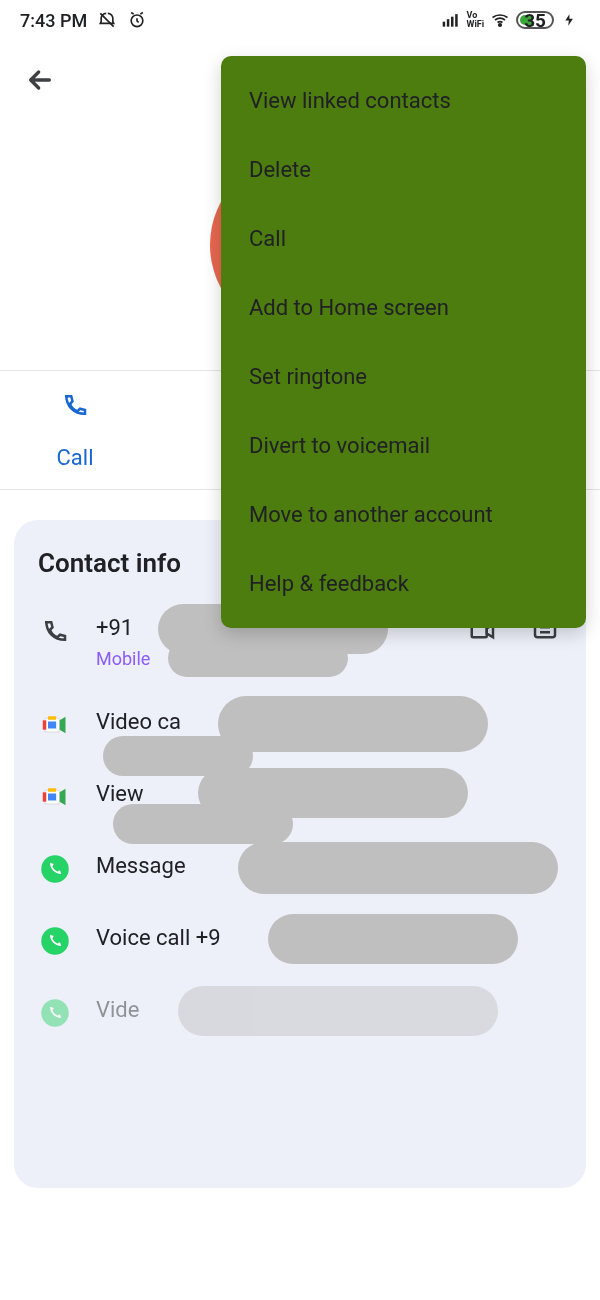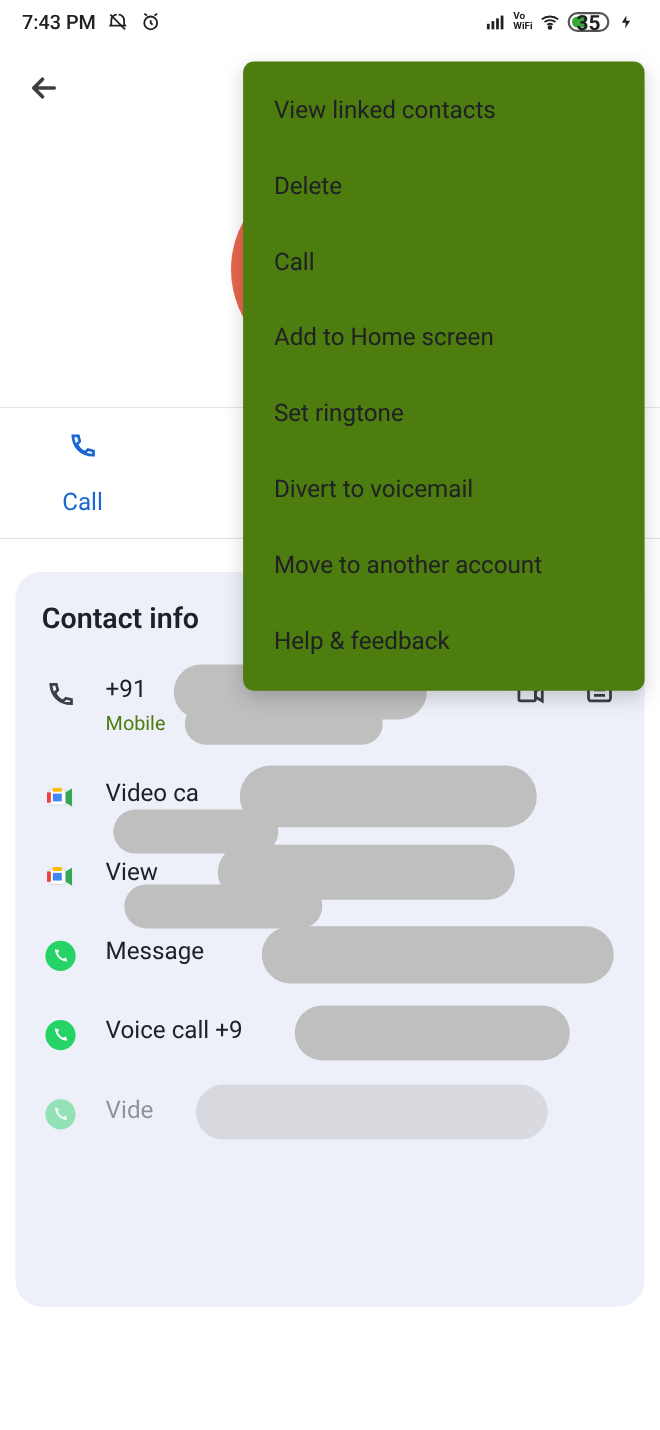--- a/index.html
+++ b/index.html
@@ -94,21 +94,21 @@
     display: flex;
     align-items: flex-start;
     gap: 24px;
     margin-bottom: 38px;
     position: relative;
   }
   .row .row-icon { width: 34px; height: 34px; flex: 0 0 34px; display:flex; align-items:center; justify-content:center; }
   .row .row-body { flex: 1; font-size: 22px; line-height: 1.3; }
   .row .row-actions { display:flex; gap: 28px; align-items:center; }
   .row .row-actions .ra { width:34px; height:34px; display:flex; align-items:center; justify-content:center; cursor:pointer;}
-  .sub { font-size: 18px; color: #4d7c0f; margin-top: 4px;}
+  .sub { font-size: 18px; color: #8b5cf6; margin-top: 4px;}
 
   
   .blob {
     position: absolute;
     background: #bfbfbf;
     border-radius: 40px;
     pointer-events: none;
   }
 
   

